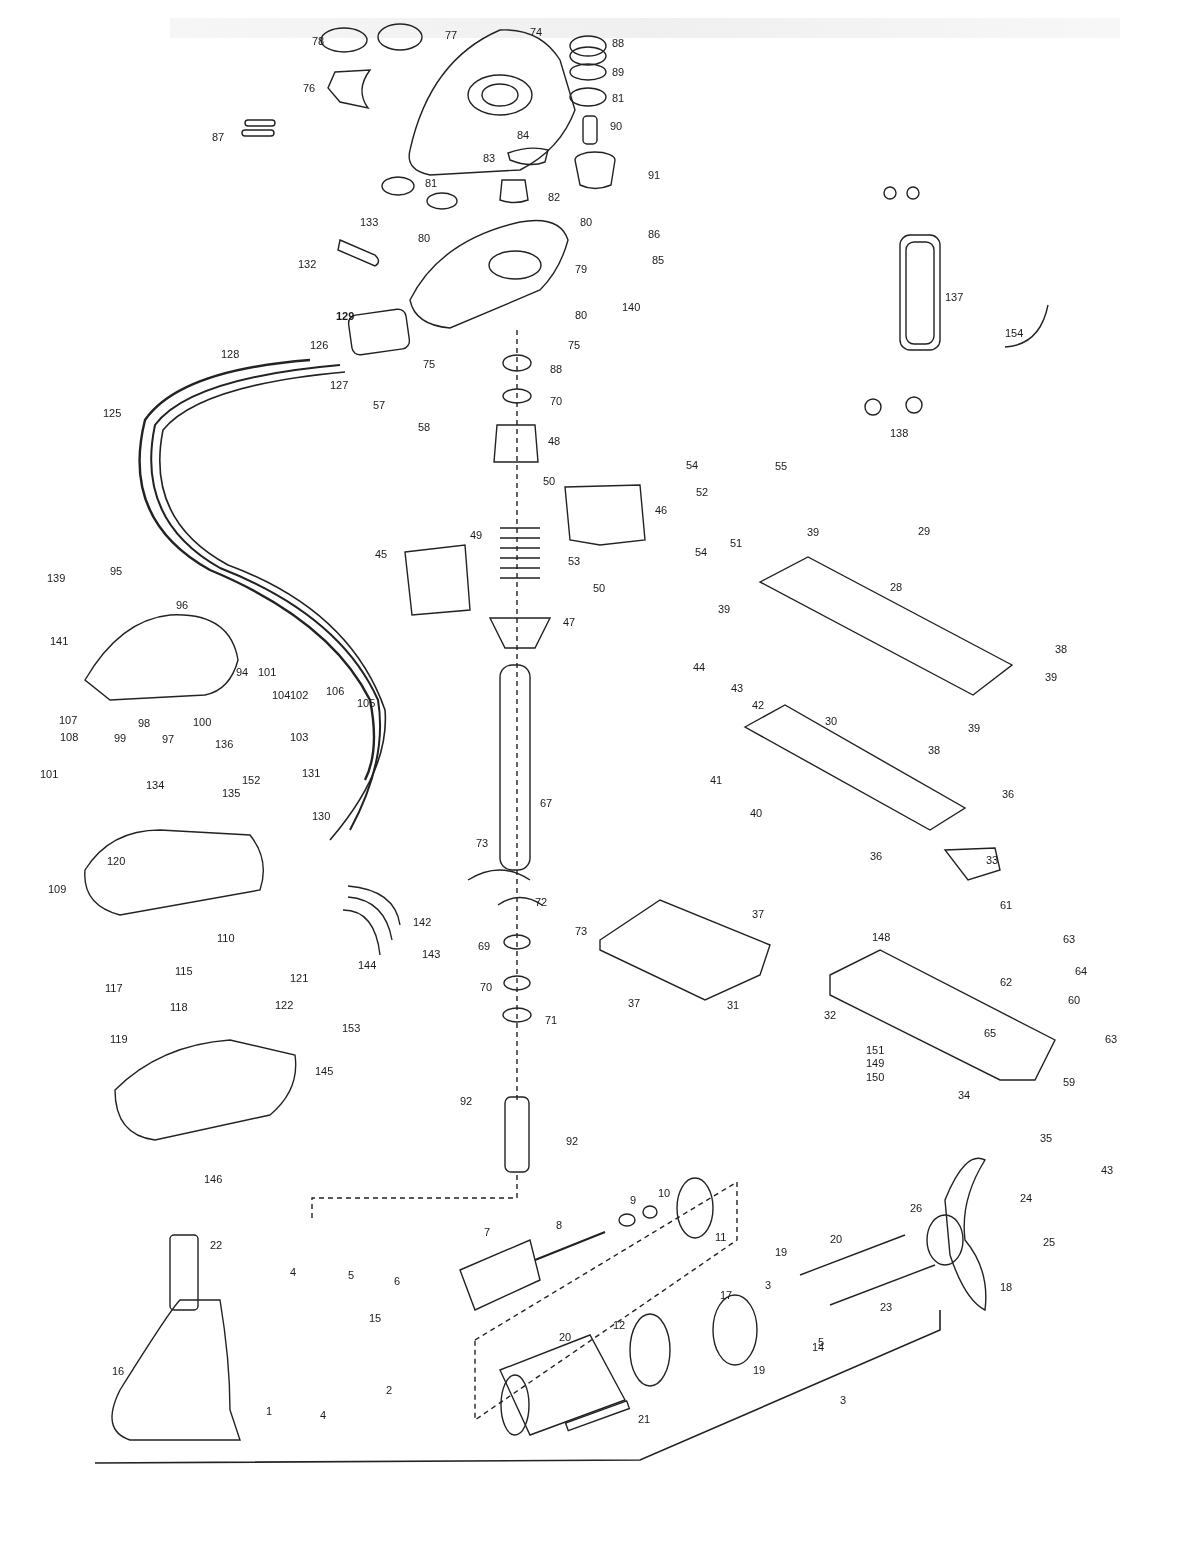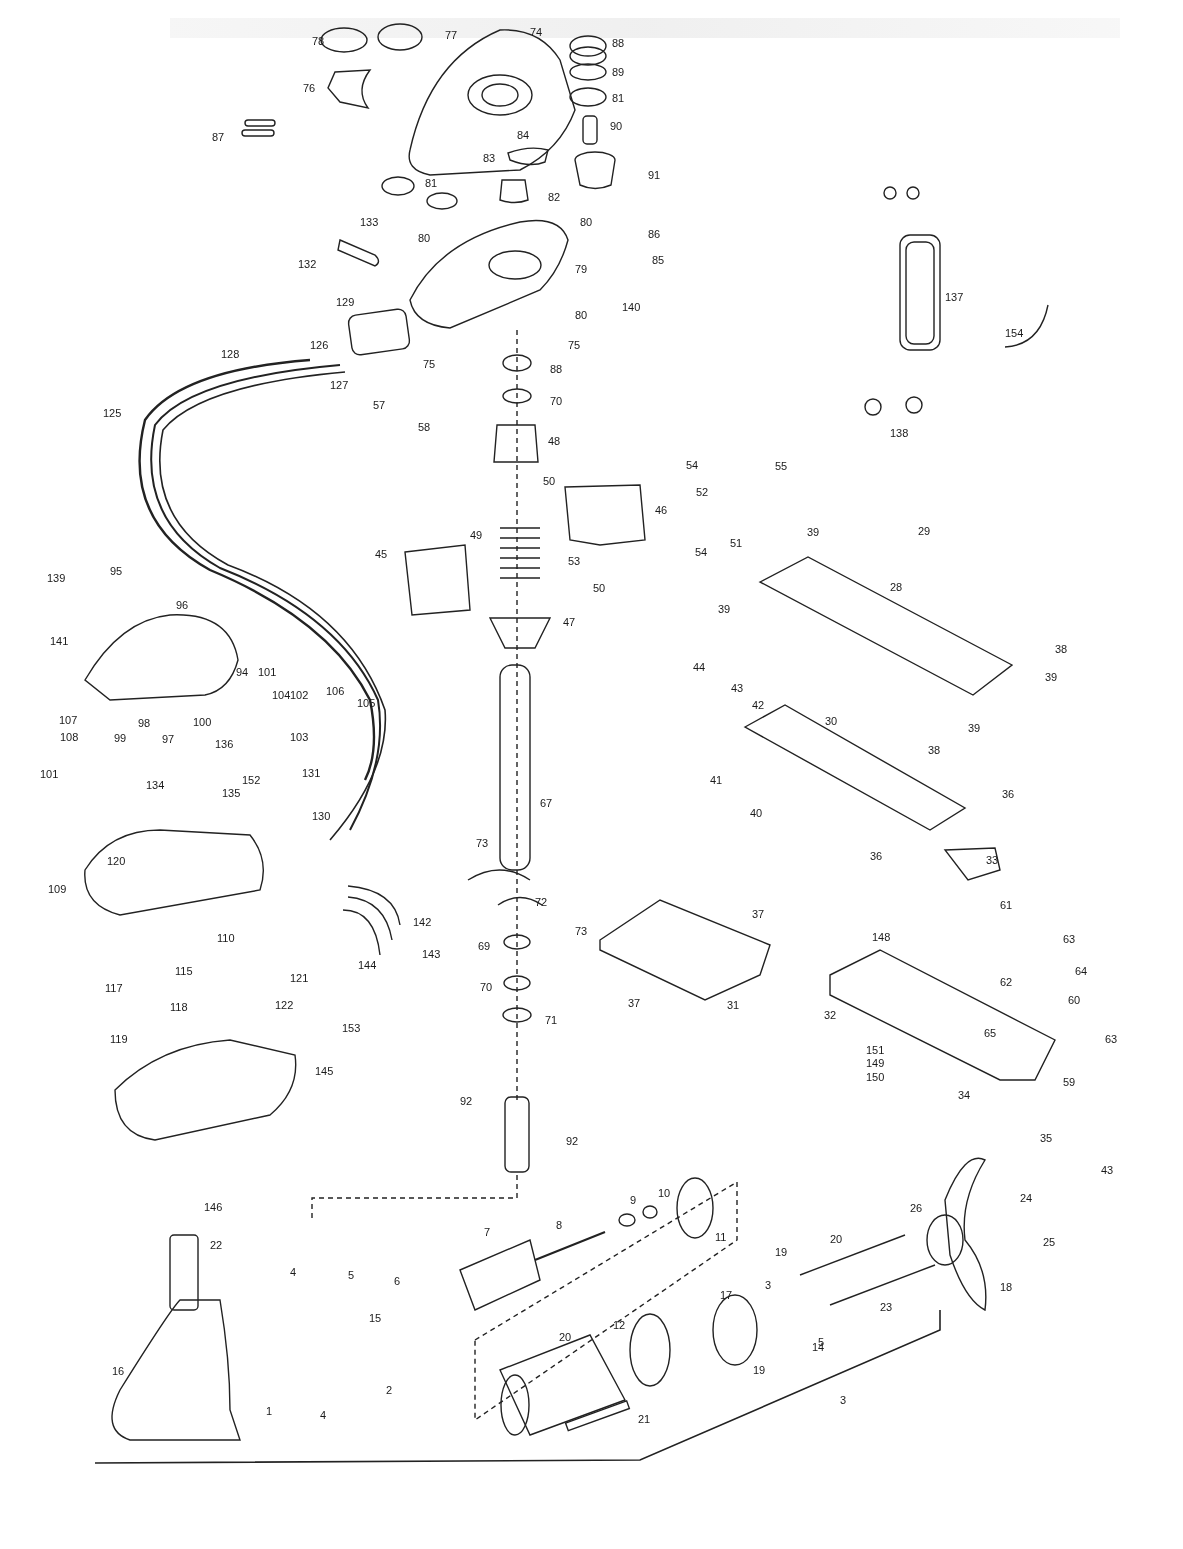--- a/index.html
+++ b/index.html
@@ -137,21 +137,21 @@
       <span class="lbl" style="left: 548px; top: 192px;">82</span>
       <span class="lbl" style="left: 360px; top: 217px;">133</span>
       <span class="lbl" style="left: 418px; top: 233px;">80</span>
       <span class="lbl" style="left: 580px; top: 217px;">80</span>
       <span class="lbl" style="left: 648px; top: 229px;">86</span>
       <span class="lbl" style="left: 652px; top: 255px;">85</span>
       <span class="lbl" style="left: 575px; top: 264px;">79</span>
       <span class="lbl" style="left: 298px; top: 259px;">132</span>
       <span class="lbl" style="left: 622px; top: 302px;">140</span>
       <span class="lbl" style="left: 575px; top: 310px;">80</span>
-      <span class="lbl" style="left: 336px; top: 297px;">129</span>
+      <span class="lbl" style="left: 336px; top: 311px; font-weight: bold;">129</span>
       <span class="lbl" style="left: 423px; top: 359px;">75</span>
       <span class="lbl" style="left: 221px; top: 349px;">128</span>
       <span class="lbl" style="left: 310px; top: 340px;">126</span>
       <span class="lbl" style="left: 330px; top: 380px;">127</span>
       <span class="lbl" style="left: 568px; top: 340px;">75</span>
       <span class="lbl" style="left: 550px; top: 364px;">88</span>
       <span class="lbl" style="left: 550px; top: 396px;">70</span>
       <span class="lbl" style="left: 945px; top: 292px;">137</span>
       <span class="lbl" style="left: 1005px; top: 328px;">154</span>
       <span class="lbl" style="left: 103px; top: 408px;">125</span>
@@ -247,21 +247,21 @@
       <span class="lbl" style="left: 866px; top: 1045px;">151</span>
       <span class="lbl" style="left: 866px; top: 1058px;">149</span>
       <span class="lbl" style="left: 866px; top: 1072px;">150</span>
       <span class="lbl" style="left: 1063px; top: 1077px;">59</span>
       <span class="lbl" style="left: 315px; top: 1066px;">145</span>
       <span class="lbl" style="left: 958px; top: 1090px;">34</span>
       <span class="lbl" style="left: 460px; top: 1096px;">92</span>
       <span class="lbl" style="left: 566px; top: 1136px;">92</span>
       <span class="lbl" style="left: 1040px; top: 1133px;">35</span>
       <span class="lbl" style="left: 1101px; top: 1165px;">43</span>
-      <span class="lbl" style="left: 204px; top: 1202px;">146</span>
+      <span class="lbl" style="left: 204px; top: 1174px;">146</span>
       <span class="lbl" style="left: 556px; top: 1220px;">8</span>
       <span class="lbl" style="left: 630px; top: 1195px;">9</span>
       <span class="lbl" style="left: 658px; top: 1188px;">10</span>
       <span class="lbl" style="left: 715px; top: 1232px;">11</span>
       <span class="lbl" style="left: 1020px; top: 1193px;">24</span>
       <span class="lbl" style="left: 1043px; top: 1237px;">25</span>
       <span class="lbl" style="left: 910px; top: 1203px;">26</span>
       <span class="lbl" style="left: 210px; top: 1240px;">22</span>
       <span class="lbl" style="left: 484px; top: 1227px;">7</span>
       <span class="lbl" style="left: 830px; top: 1234px;">20</span>

